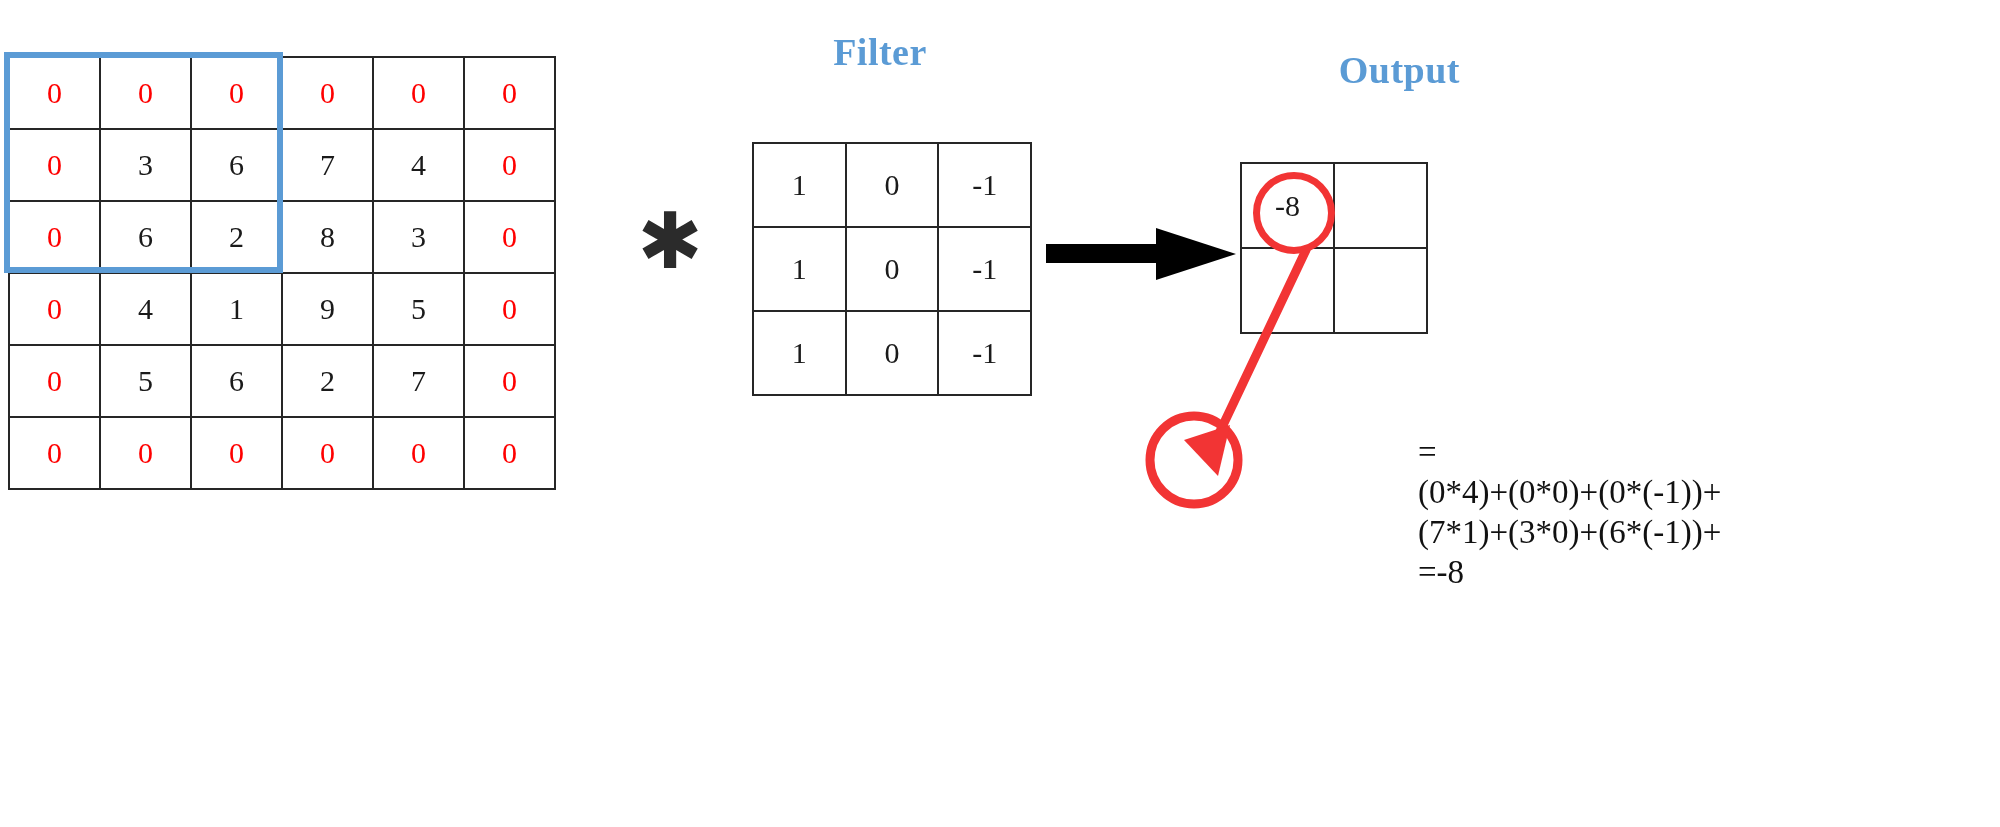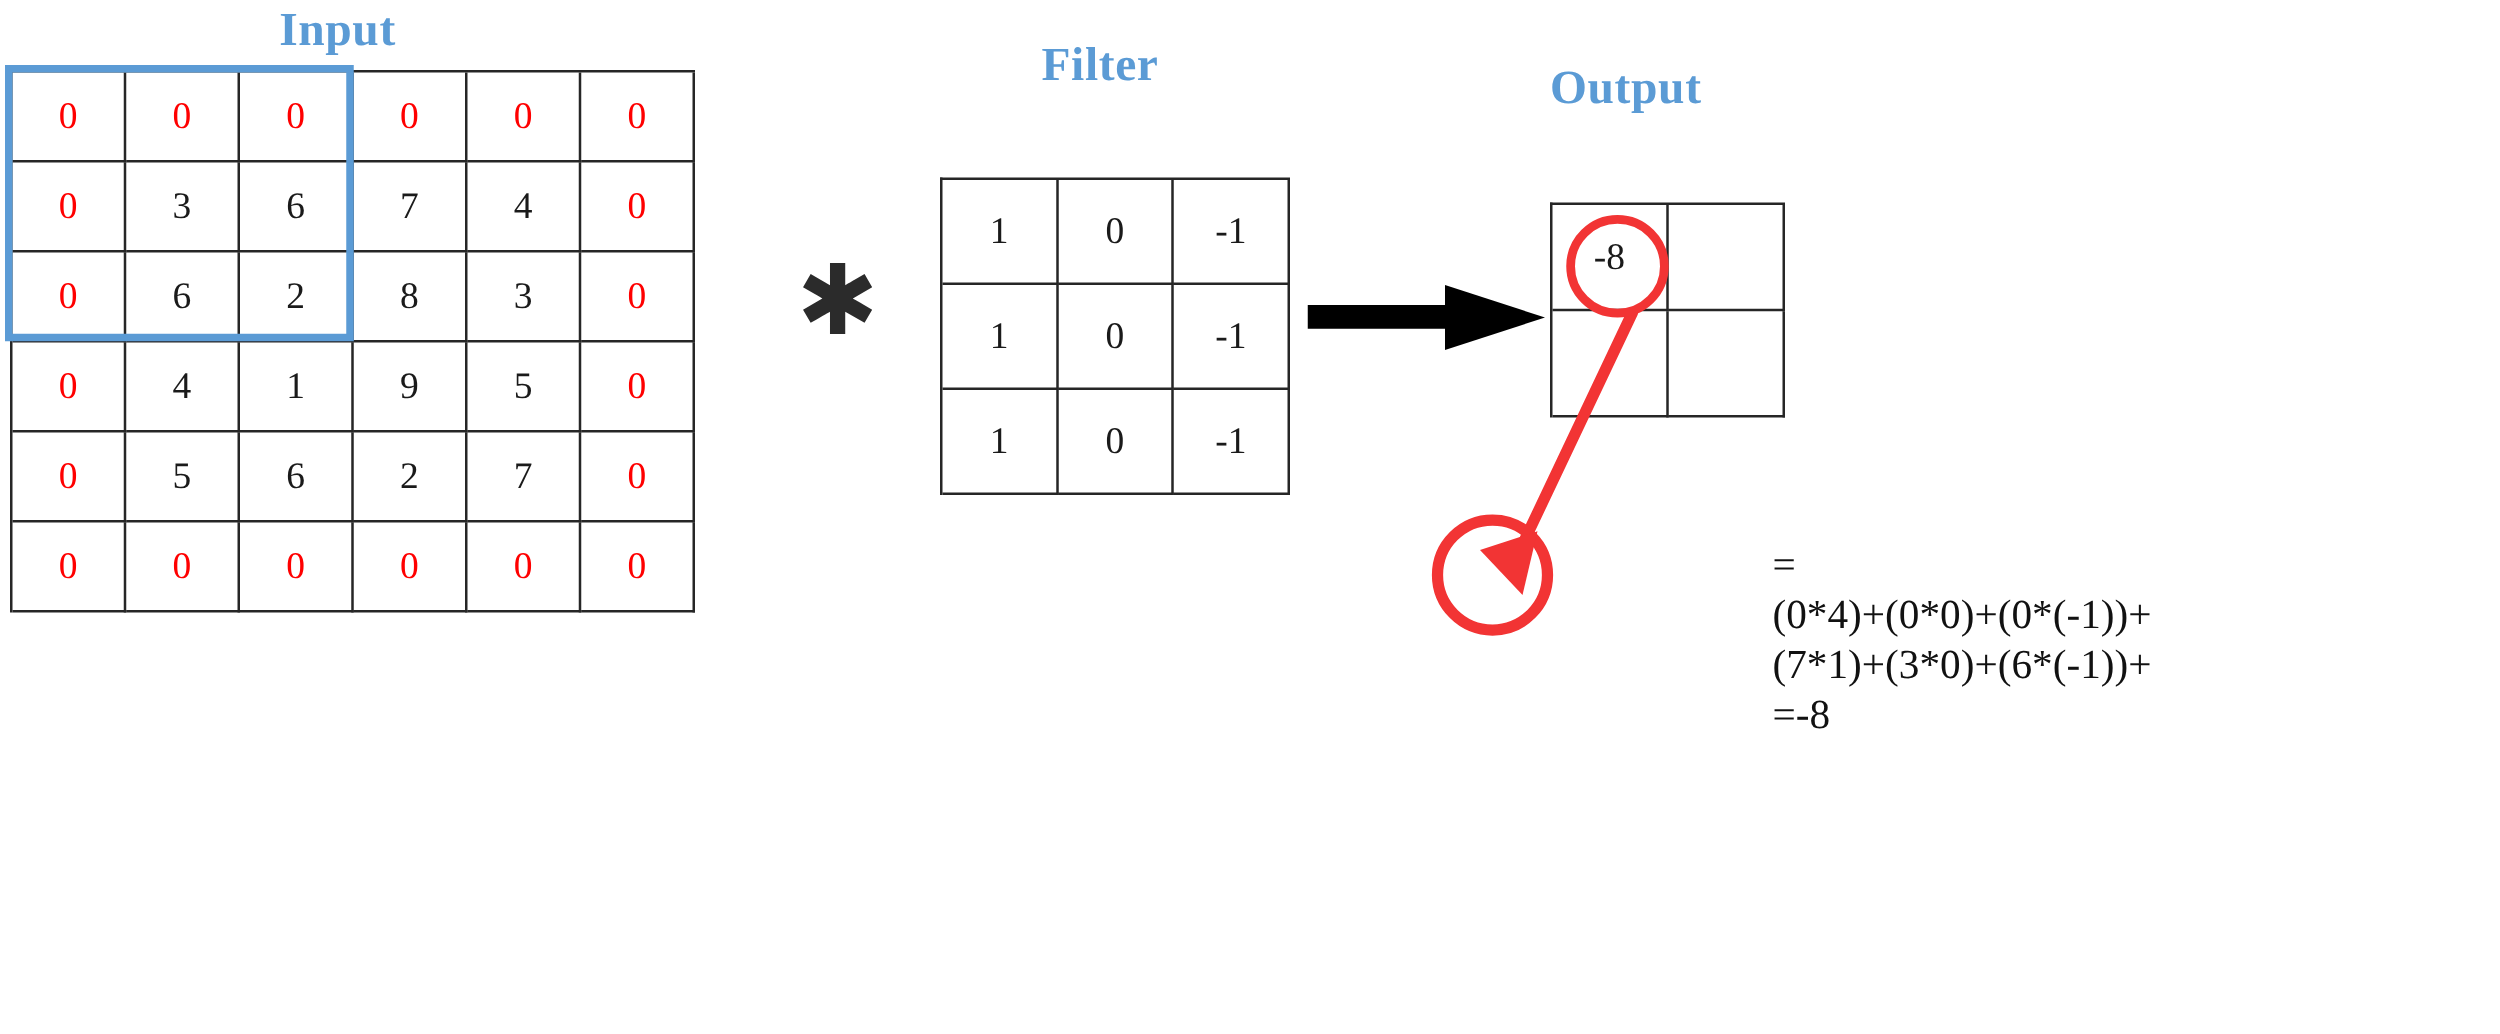--- a/index.html
+++ b/index.html
@@ -29,21 +29,21 @@
     position: absolute;
     font-family: "Liberation Serif", "DejaVu Serif", serif;
     font-size: 38px;
     font-weight: 700;
     color: #5b9bd5;
     white-space: nowrap;
     letter-spacing: 0.5px;
   }
   #title-input  { left: 180px;  top: 2px;  width: 180px; text-align: center; }
   #title-filter { left: 790px;  top: 30px; width: 180px; text-align: center; }
-  #title-output { left: 1240px; top: 48px; width: 220px; text-align: left; }
+  #title-output { left: 1240px; top: 48px; width: 220px; text-align: right; }
 
   
   .matrix {
     position: absolute;
     display: grid;
     background: #ffffff;
     box-sizing: border-box;
   }
   .cell {
     box-sizing: border-box;
@@ -181,21 +181,20 @@
     color: #111111;
     white-space: nowrap;
   }
   #equation-block .eq-line { display: block; }
 </style>
 </head>
 <body>
 
 <div class="stage">
 
-  <div class="section-title" id="title-input">Input</div>
   <div class="section-title" id="title-filter">Filter</div>
   <div class="section-title" id="title-output">Output</div>
 
   <div class="matrix" id="input-matrix">
     <div class="cell pad">0</div>
     <div class="cell pad">0</div>
     <div class="cell pad">0</div>
     <div class="cell pad">0</div>
     <div class="cell pad">0</div>
     <div class="cell pad">0</div>

